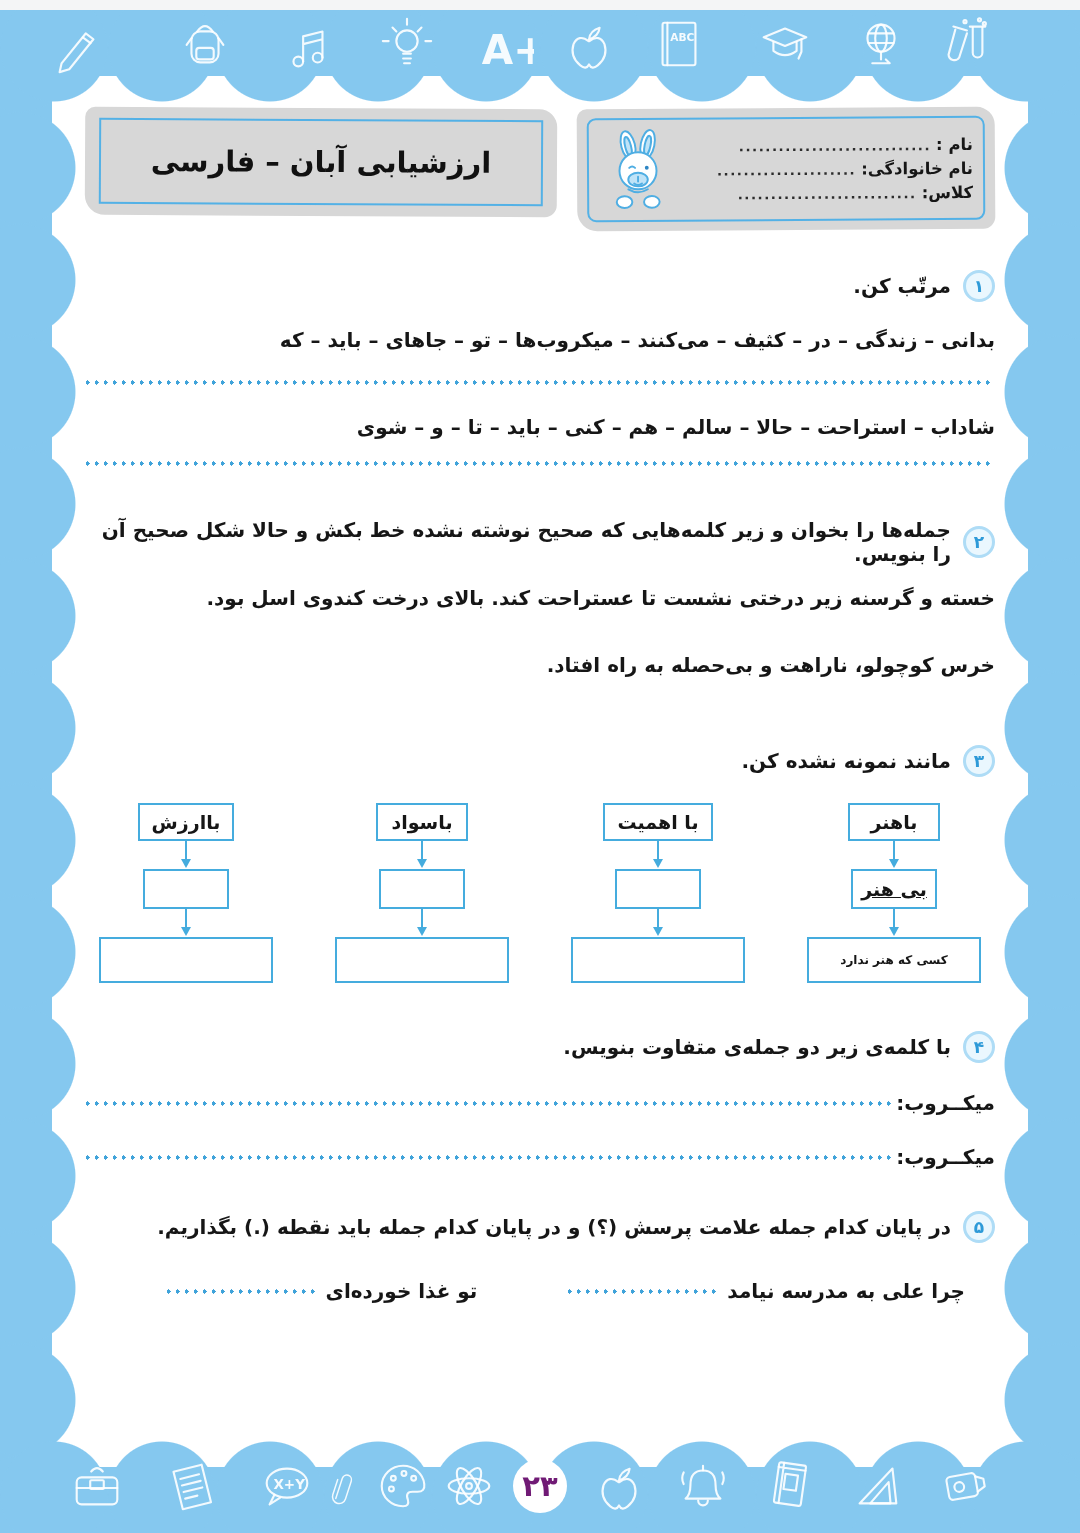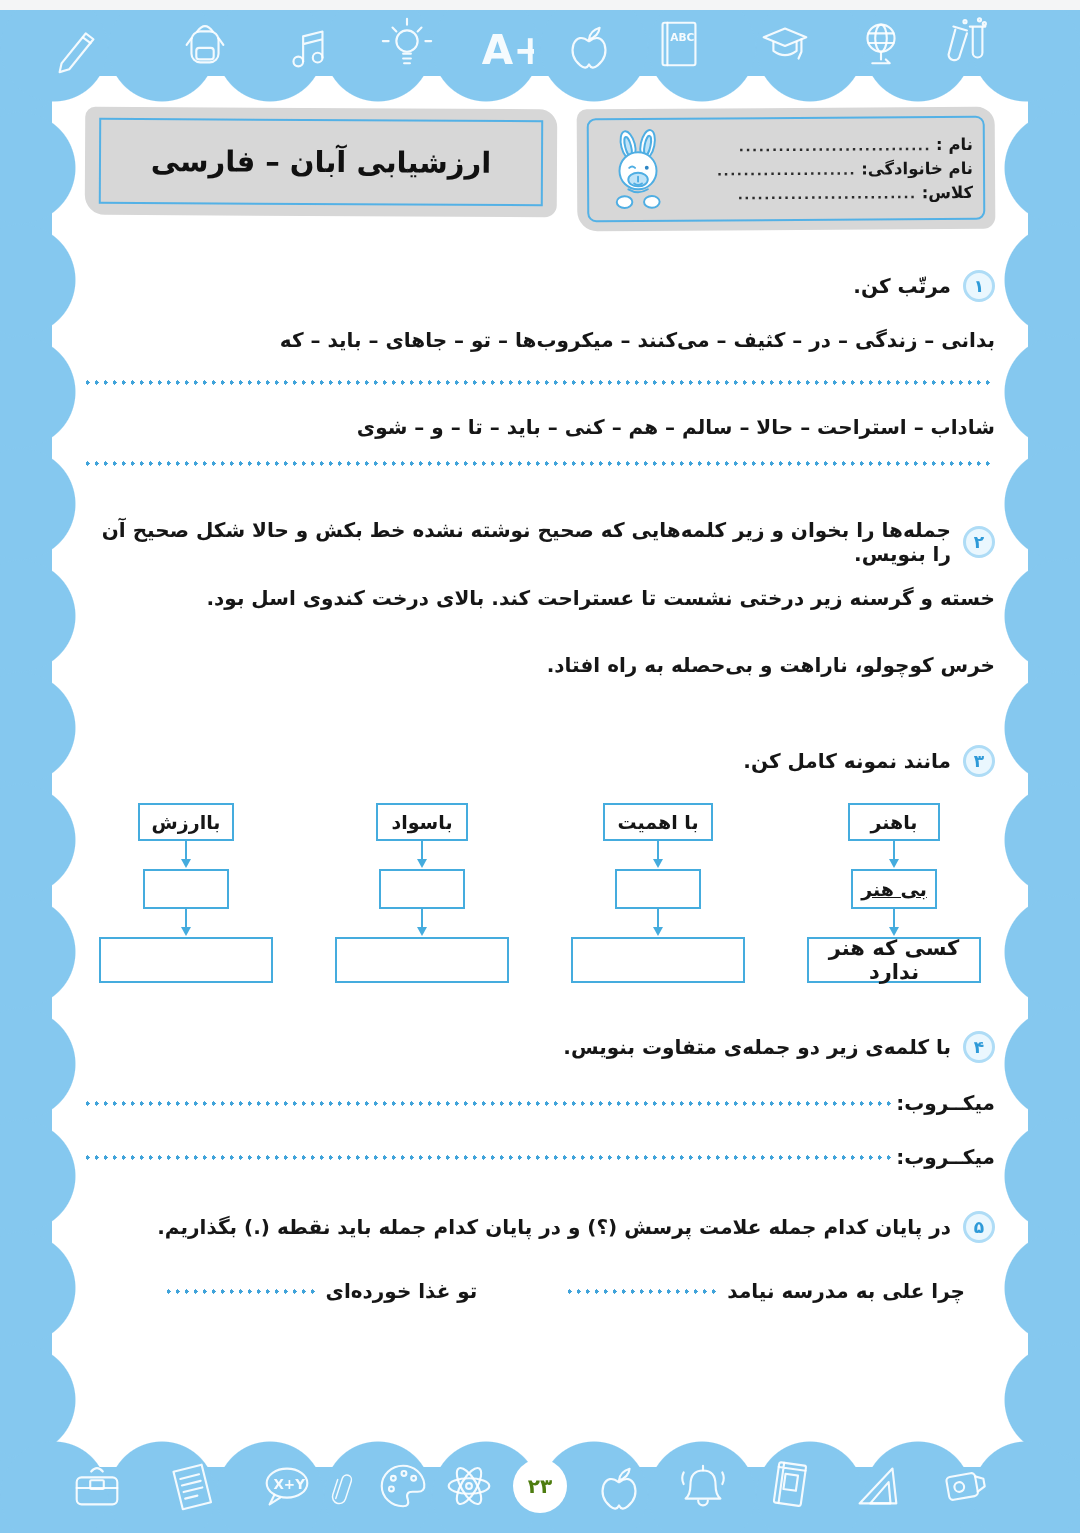--- a/index.html
+++ b/index.html
@@ -26,21 +26,21 @@
     background-image:radial-gradient(circle 54px at 54px 38px, var(--blue) 98%, rgba(0,0,0,0)),linear-gradient(var(--blue),var(--blue));
     background-size:108px 100px,100% 66px;background-repeat:repeat-x,no-repeat;background-position:0 0,0 0;}
   .frame-bottom{left:0;right:0;bottom:0;height:100px;
     background-image:radial-gradient(circle 54px at 54px 62px, var(--blue) 98%, rgba(0,0,0,0)),linear-gradient(var(--blue),var(--blue));
     background-size:108px 100px,100% 66px;background-repeat:repeat-x,no-repeat;background-position:0 0,0 100%;}
   .band-icons{position:absolute;left:0;right:0;display:block;}
   .band-icons .bicon{position:absolute;width:58px;height:58px;}
   .bicon svg{width:100%;height:100%;stroke:rgba(255,255,255,.9);fill:none;stroke-width:2.2;stroke-linecap:round;stroke-linejoin:round;}
   .bicon svg text{fill:rgba(255,255,255,.92);stroke:none;font-weight:bold;font-family:"DejaVu Sans",sans-serif;}
   .page-circle{position:absolute;width:54px;height:54px;border-radius:50%;background:#fff;display:flex;align-items:center;justify-content:center;
-    color:#4d7c0f;font-weight:bold;font-size:20px;}
+    color:#701a75;font-weight:bold;font-size:29px;}
 
   
   .content{position:absolute;left:85px;right:85px;top:108px;z-index:5;direction:rtl;color:var(--ink);}
 
   
   .hdr{display:flex;flex-direction:row;justify-content:space-between;align-items:flex-start;gap:20px;}
   .sketch{background:var(--gray);border-radius:10px 18px 12px 20px;transform:rotate(-.35deg);}
   .namebox-wrap{width:418px;padding:9px 10px;}
   .namebox{border:2.5px solid #53b1e6;border-radius:9px;background:var(--gray);display:flex;align-items:center;gap:6px;padding:8px 10px;}
   .fields{flex:1;display:flex;flex-direction:column;gap:5px;}
@@ -61,21 +61,21 @@
     background-size:9px 5px;background-repeat:repeat-x;}
   .mt40{margin-top:40px;}
 
   
   .diagram{margin-top:26px;display:flex;justify-content:space-between;padding:0 14px;}
   .dcol{display:flex;flex-direction:column;align-items:center;}
   .dbox{border:2px solid var(--boxline);background:#fff;display:flex;align-items:center;justify-content:center;
     font-weight:bold;font-size:19px;text-align:center;}
   .dtop{min-width:92px;height:38px;padding:0 12px;}
   .dmid{width:86px;height:40px;padding:0 6px;text-decoration:underline;}
-  .dbot{width:174px;height:46px;padding:0 6px;font-size:21px;}
+  .dbot{width:174px;height:46px;padding:0 6px;font-size:12px;}
   .darrow{height:28px;display:flex;align-items:center;justify-content:center;}
 
   
   .fill-line{display:flex;align-items:center;margin-top:28px;}
   .fill-line .wlabel{font-size:20px;font-weight:bold;flex:0 0 auto;}
   .fill-line .dotline{flex:1;margin-right:2px;}
 
   
   .q5grid{margin-top:36px;display:grid;grid-template-columns:1fr 1fr;column-gap:60px;row-gap:40px;padding-right:0;}
   .q5item{display:flex;align-items:center;white-space:nowrap;padding-right:30px;}
@@ -292,21 +292,21 @@
 
     <div class="qhead" style="margin-top:52px">
       <span class="qnum">۲</span>
       <span class="qtext">جمله‌ها را بخوان و زیر کلمه‌هایی که صحیح نوشته نشده خط بکش و حالا شکل صحیح آن را بنویس.</span>
     </div>
     <div class="wline" style="margin-top:20px">خسته و گرسنه زیر درختی نشست تا عستراحت کند. بالای درخت کندوی اسل بود.</div>
     <div class="wline" style="margin-top:43px">خرس کوچولو، ناراهت و بی‌حصله به راه افتاد.</div>
 
     <div class="qhead" style="margin-top:68px">
       <span class="qnum">۳</span>
-      <span class="qtext">مانند نمونه کامل کن.</span>
+      <span class="qtext">مانند نمونه نشده کن.</span>
     </div>
     <div class="diagram">
       <div class="dcol">
         <div class="dbox dtop">باهنر</div>
         <div class="darrow">
             <svg width="14" height="28">
               <line x1="7" y1="0" x2="7" y2="20" stroke="#45ACDE" stroke-width="2"></line>
               <path d="M2 18 L7 27 L12 18 z" fill="#45ACDE"></path>
             </svg>
           </div>

